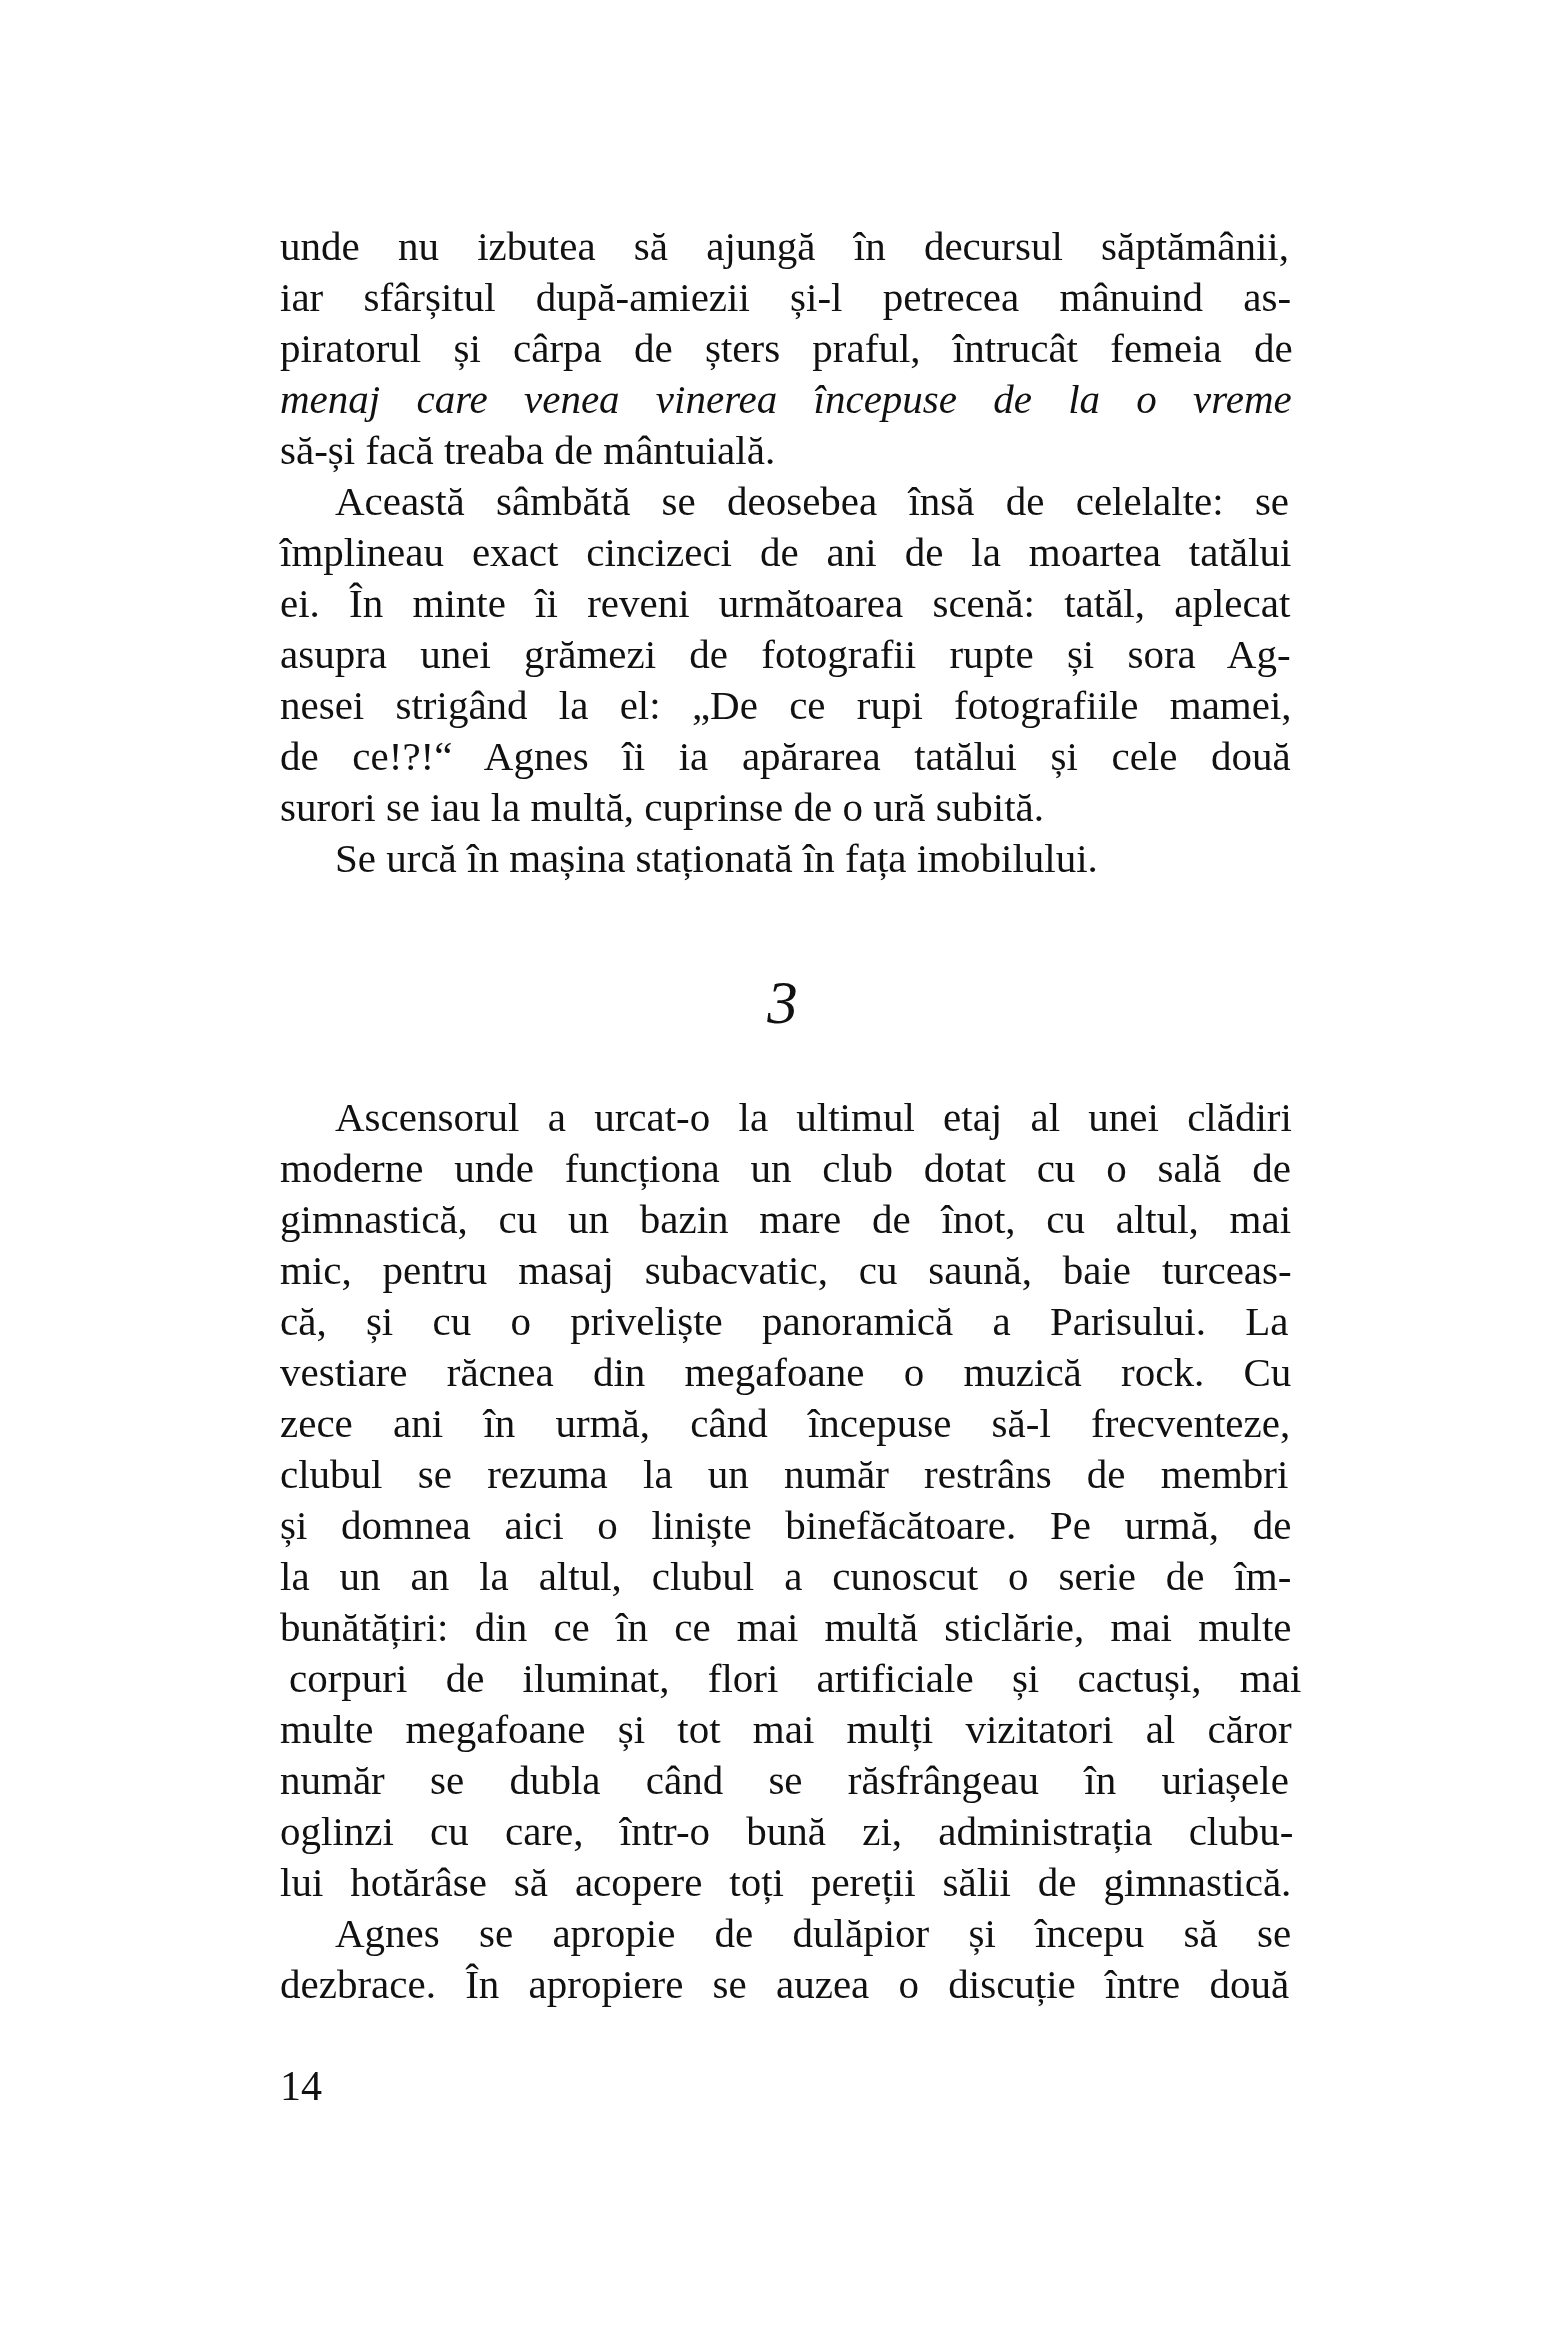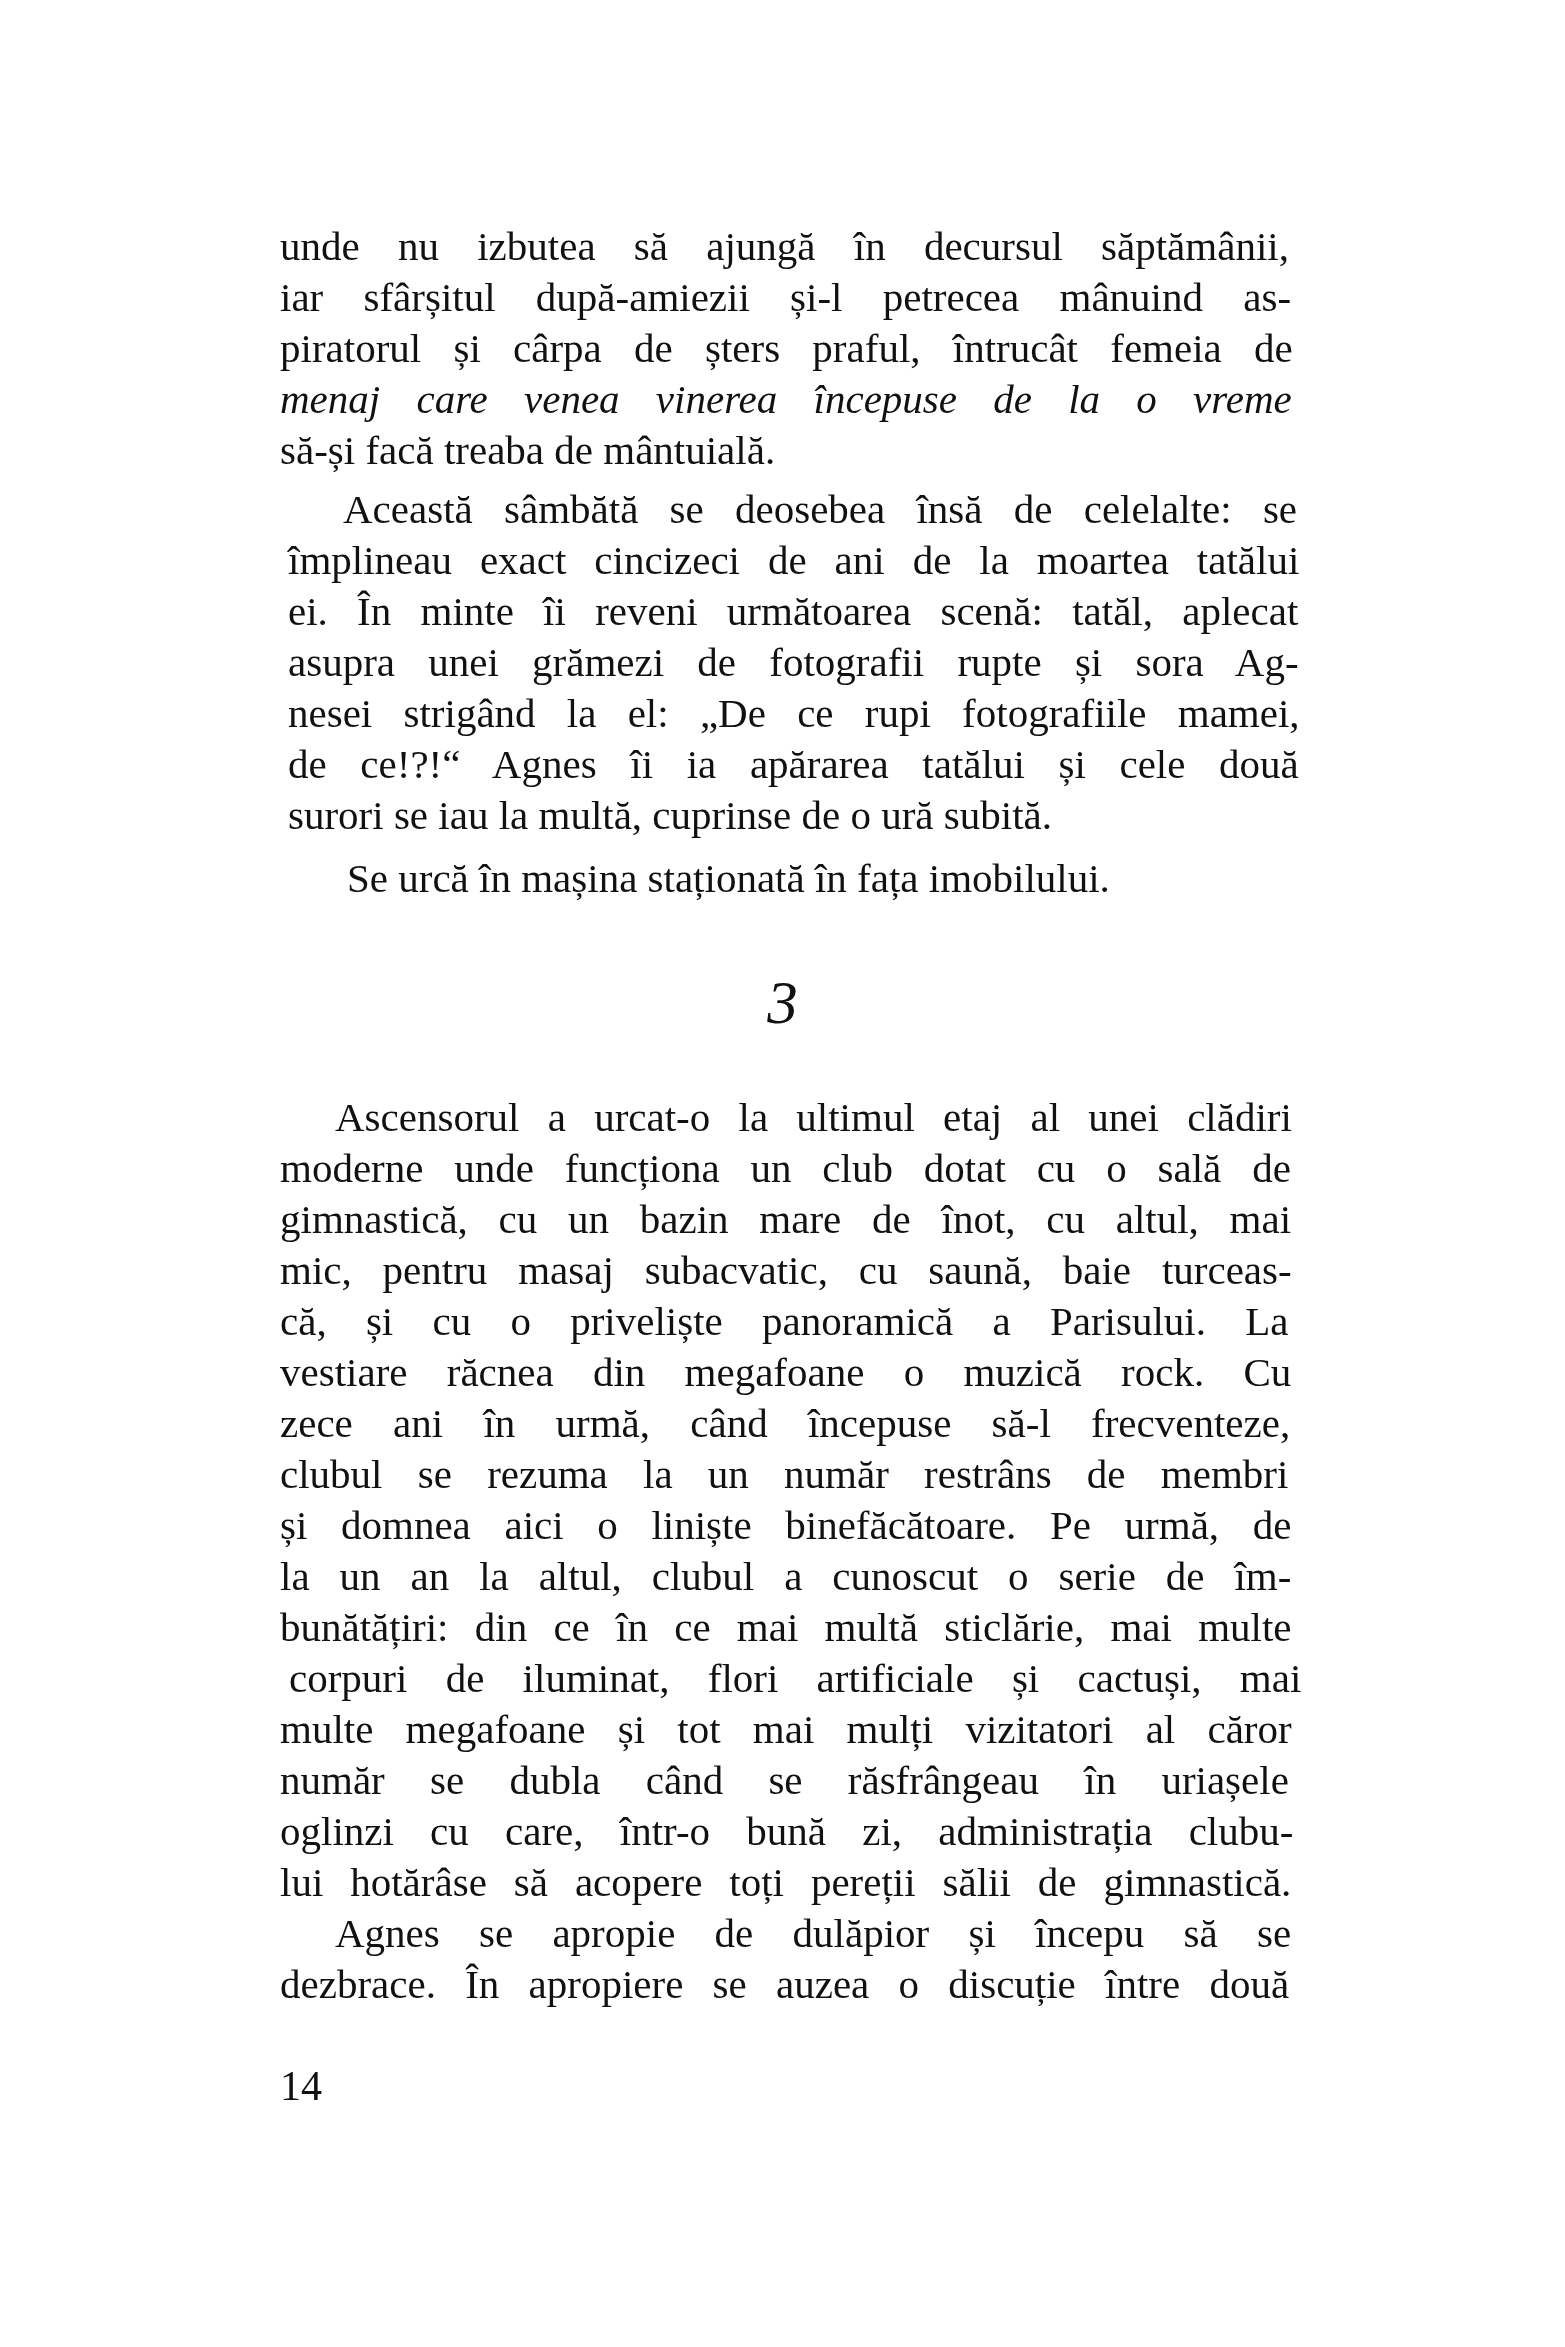--- a/index.html
+++ b/index.html
@@ -79,31 +79,31 @@
   <div class="text-block" id="block-1">
 
     <p style="margin:0">
       <span class="line"><span class="fit" style="word-spacing: 28px;">unde nu izbutea să ajungă în decursul săptămânii,</span></span>
       <span class="line"><span class="fit" style="word-spacing: 30px;">iar sfârșitul după-amiezii și-l petrecea mânuind as-</span></span>
       <span class="line"><span class="fit" style="word-spacing: 22px; font-family: Liberation Serif, serif;">piratorul și cârpa de șters praful, întrucât femeia de</span></span>
       <span class="line"><span class="fit" style="word-spacing: 26px; font-style: italic;">menaj care venea vinerea începuse de la o vreme</span></span>
       <span class="line last"><span class="fit">să-și facă treaba de mântuială.</span></span>
     </p>
 
-    <p style="margin:8px">
+    <p style="margin:0">
       <span class="line indent"><span class="fit" style="word-spacing: 21px;">Această sâmbătă se deosebea însă de celelalte: se</span></span>
       <span class="line"><span class="fit" style="word-spacing: 17.7px;">împlineau exact cincizeci de ani de la moartea tatălui</span></span>
       <span class="line"><span class="fit" style="word-spacing: 19px;">ei. În minte îi reveni următoarea scenă: tatăl, aplecat</span></span>
       <span class="line"><span class="fit" style="word-spacing: 23px;">asupra unei grămezi de fotografii rupte și sora Ag-</span></span>
       <span class="line"><span class="fit" style="word-spacing: 21px;">nesei strigând la el: „De ce rupi fotografiile mamei,</span></span>
       <span class="line"><span class="fit" style="word-spacing: 23.4px;">de ce!?!“ Agnes îi ia apărarea tatălui și cele două</span></span>
       <span class="line last"><span class="fit">surori  se iau la multă, cuprinse de o ură subită.</span></span>
     </p>
 
-    <p style="margin:12px">
+    <p style="margin:0">
       <span class="line indent last"><span class="fit">Se urcă în mașina staționată în fața imobilului.</span></span>
     </p>
   </div>
 
   <div class="chapter-number">3</div>
 
   <div class="text-block" id="block-2">
     <p style="margin:0">
       <span class="line indent"><span class="fit" style="word-spacing: 18px;">Ascensorul a urcat-o la ultimul etaj al unei clădiri</span></span>
       <span class="line"><span class="fit" style="word-spacing: 20.6px;">moderne unde funcționa un club dotat cu o sală de</span></span>

